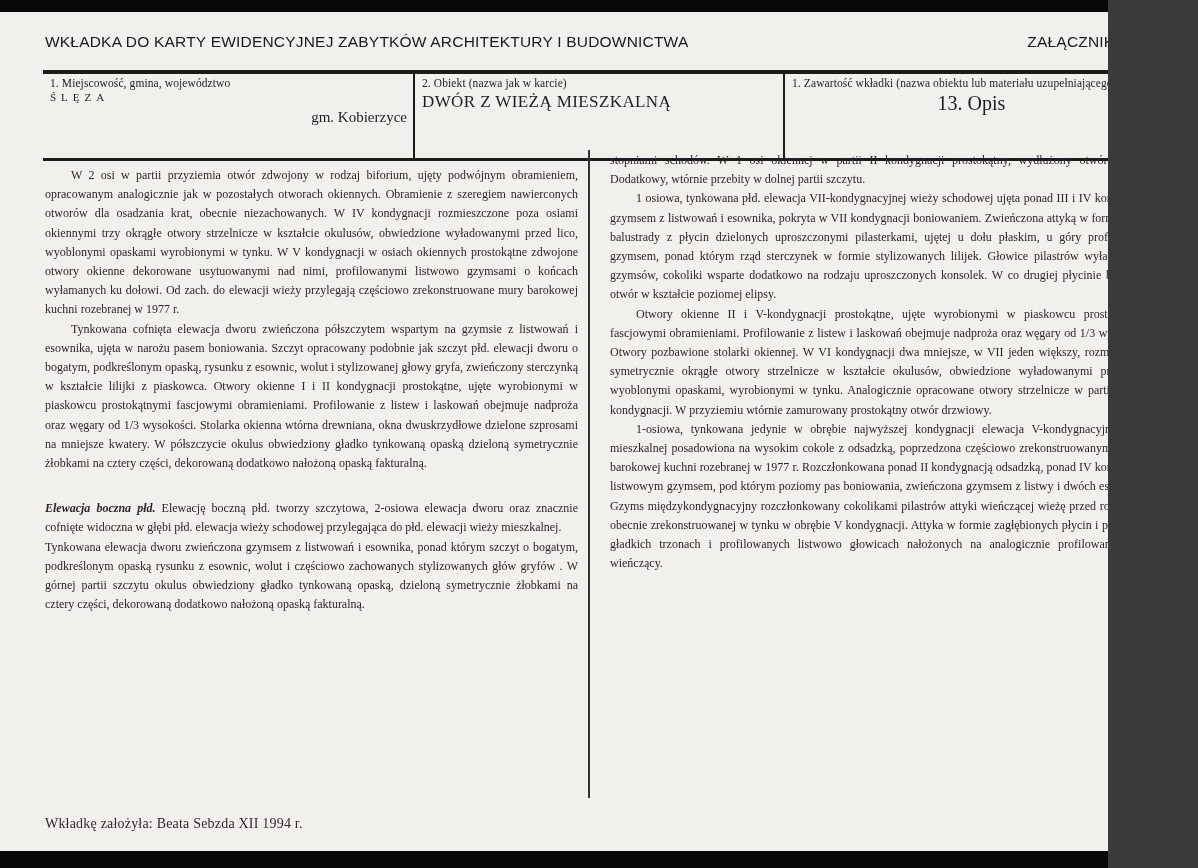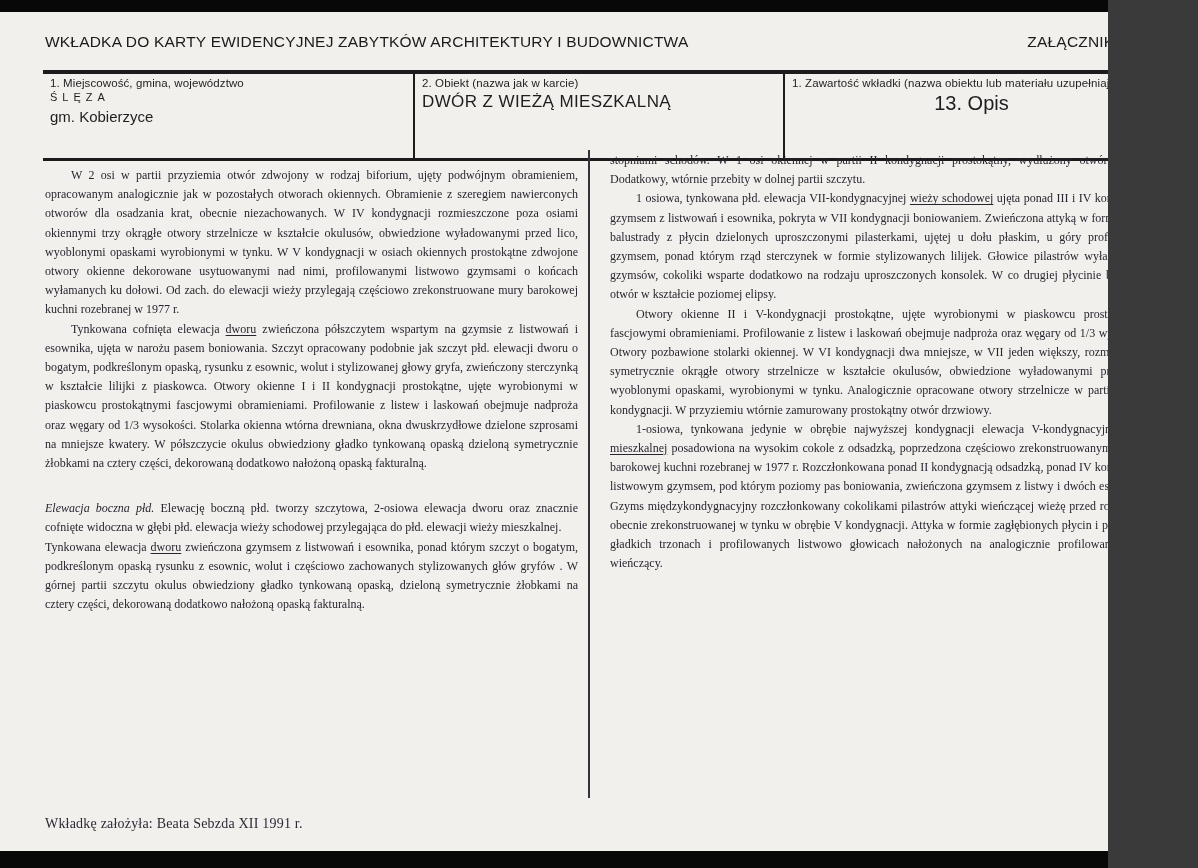--- a/index.html
+++ b/index.html
@@ -29,46 +29,46 @@
     font-size:15.5px;letter-spacing:.2px;color:var(--ink-head);
     white-space:nowrap;
   }
 
   
   .info-table{
     position:absolute;left:43px;top:58px;width:1114px;height:91px;
     border-top:4px solid var(--rule);
     border-bottom:3px solid var(--rule);
     display:flex;
-    font-family:Liberation Sans, sans-serif;color:#1e1e1e;
+    font-family:Liberation Serif, serif;color:#1e1e1e;
   }
   .cell{height:100%;padding:3px 6px 0 7px;}
   .cell.c1{width:370px;}
   .cell.c2{width:370px;border-left:2px solid var(--rule);}
   .cell.c3{width:374px;border-left:2px solid var(--rule);}
   .cell-label{font-size:11.5px;letter-spacing:.1px;margin-bottom:2px;}
   .loc-name{font-size:11px;letter-spacing:5px;margin:2px 0 4px 0;}
-  .loc-line{font-size:15px;line-height:20px;}
+  .loc-line{font-size:15px;line-height:20px;text-align:right;}
   .obj-name{font-size:17px;letter-spacing:.4px;margin-top:3px;}
   .contents-value{font-size:20px;text-align:center;margin-top:3px;}
 
   
   .col{
     position:absolute;
     font-size:12px;line-height:19.2px;color:var(--ink-body);
     text-align:justify;
   }
   .col.left{left:45px;top:154px;width:533px;}
   .col.right{left:610px;top:139px;width:546px;}
   .divider{position:absolute;left:588px;top:138px;width:2px;height:648px;background:#33313a;}
   .para{margin:0;}
   .para.indent{text-indent:26px;}
   .para.gap{margin-top:26px;}
-  .u{text-decoration:underline;text-underline-offset:2px;}
-  .b{font-weight:normal;}
+  .u{text-underline-offset:2px;}
+  .b{font-weight:bold;}
   .i{font-style:italic;}
 
   
   .footer{
     position:absolute;left:45px;top:804px;
     font-size:14px;color:#2e2836;letter-spacing:.2px;
   }
 </style>
 </head>
 <body>
@@ -106,17 +106,17 @@
         <p class="para"><span>Tynkowana elewacja </span><span class="u">dworu</span><span> zwieńczona gzymsem z listwowań i esownika, ponad którym szczyt o bogatym, podkreślonym opaską rysunku z esownic, wolut i częściowo zachowanych stylizowanych głów gryfów . W górnej partii szczytu okulus obwiedziony gładko tynkowaną opaską, dzieloną symetrycznie żłobkami na cztery części, dekorowaną dodatkowo nałożoną opaską fakturalną.</span></p>
       </div>
     <div class="divider"></div>
     <div class="col right">
         <p class="para"><span>stopniami schodów. W 1 osi okiennej w partii II kondygnacji prostokątny, wydłużony otwór okienny. Dodatkowy, wtórnie przebity w dolnej partii szczytu.</span></p>
         <p class="para indent"><span>1 osiowa, tynkowana płd. elewacja VII-kondygnacyjnej </span><span class="u">wieży schodowej</span><span> ujęta ponad III i IV kondygnacją gzymsem z listwowań i esownika, pokryta w VII kondygnacji boniowaniem. Zwieńczona attyką w formie pełnej balustrady z płycin dzielonych uproszczonymi pilasterkami, ujętej u dołu płaskim, u góry profilowanym gzymsem, ponad którym rząd sterczynek w formie stylizowanych lilijek. Głowice pilastrów wyładowane z gzymsów, cokoliki wsparte dodatkowo na rodzaju uproszczonych konsolek. W co drugiej płycinie balustrady otwór w kształcie poziomej elipsy.</span></p>
         <p class="para indent"><span>Otwory okienne II i V-kondygnacji prostokątne, ujęte wyrobionymi w piaskowcu prostokątnymi, fascjowymi obramieniami. Profilowanie z listew i laskowań obejmuje nadproża oraz węgary od 1/3 wysokości . Otwory pozbawione stolarki okiennej. W VI kondygnacji dwa mniejsze, w VII jeden większy, rozmieszczone symetrycznie okrągłe otwory strzelnicze w kształcie okulusów, obwiedzione wyładowanymi przed lico, wyoblonymi opaskami, wyrobionymi w tynku. Analogicznie opracowane otwory strzelnicze w partii III i IV kondygnacji. W przyziemiu wtórnie zamurowany prostokątny otwór drzwiowy.</span></p>
         <p class="para indent"><span>1-osiowa, tynkowana jedynie w obrębie najwyższej kondygnacji elewacja V-kondygnacyjnej </span><span class="u">wieży mieszkalnej</span><span> posadowiona na wysokim cokole z odsadzką, poprzedzona częściowo zrekonstruowanymi murami barokowej kuchni rozebranej w 1977 r. Rozczłonkowana ponad II kondygnacją odsadzką, ponad IV kondygnacją listwowym gzymsem, pod którym poziomy pas boniowania, zwieńczona gzymsem z listwy i dwóch esowników. Gzyms międzykondygnacyjny rozczłonkowany cokolikami pilastrów attyki wieńczącej wieżę przed rozbudową, obecnie zrekonstruowanej w tynku w obrębie V kondygnacji. Attyka w formie zagłębionych płycin i pilastrów o gładkich trzonach i profilowanych listwowo głowicach nałożonych na analogicznie profilowany gzyms wieńczący.</span></p>
       </div>
 
-    <div class="footer">Wkładkę założyła: Beata Sebzda XII 1991 r.</div>
+    <div class="footer">Wkładkę założyła: Beata Sebzda XII 1994 r.</div>
   </div>
 
   <div class="bar bottom"></div>
 </div>
 
 </body></html>

